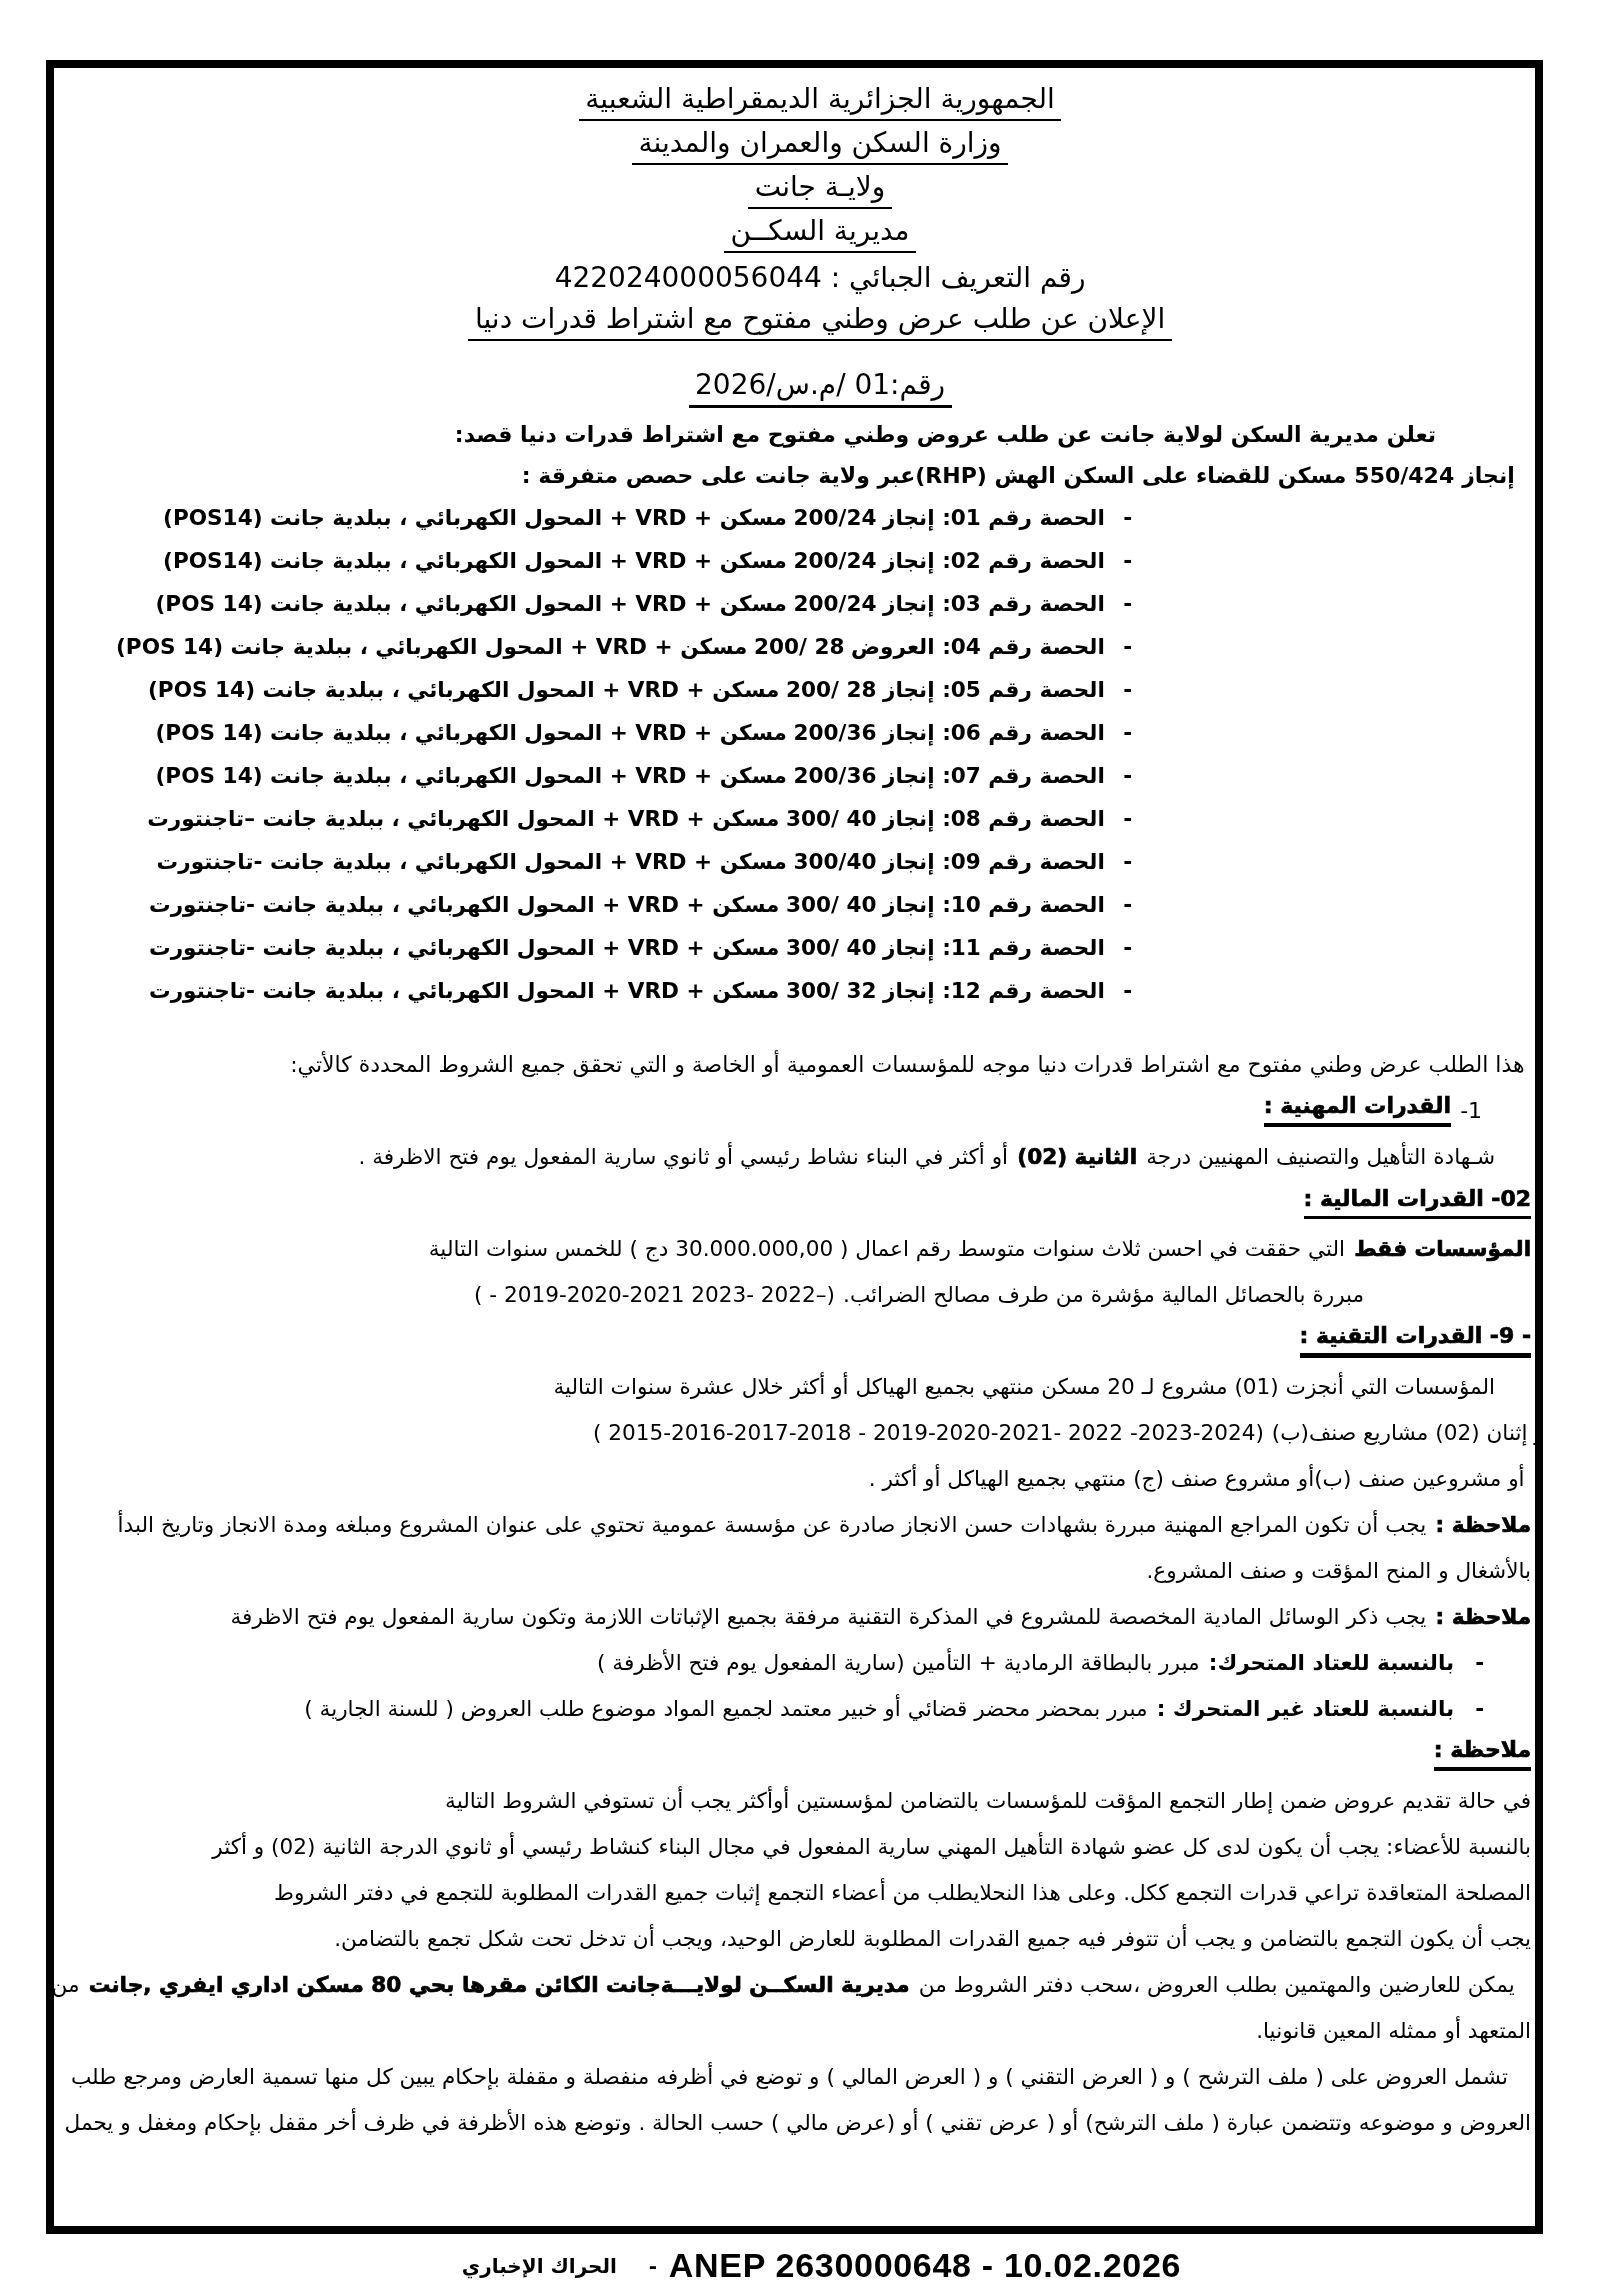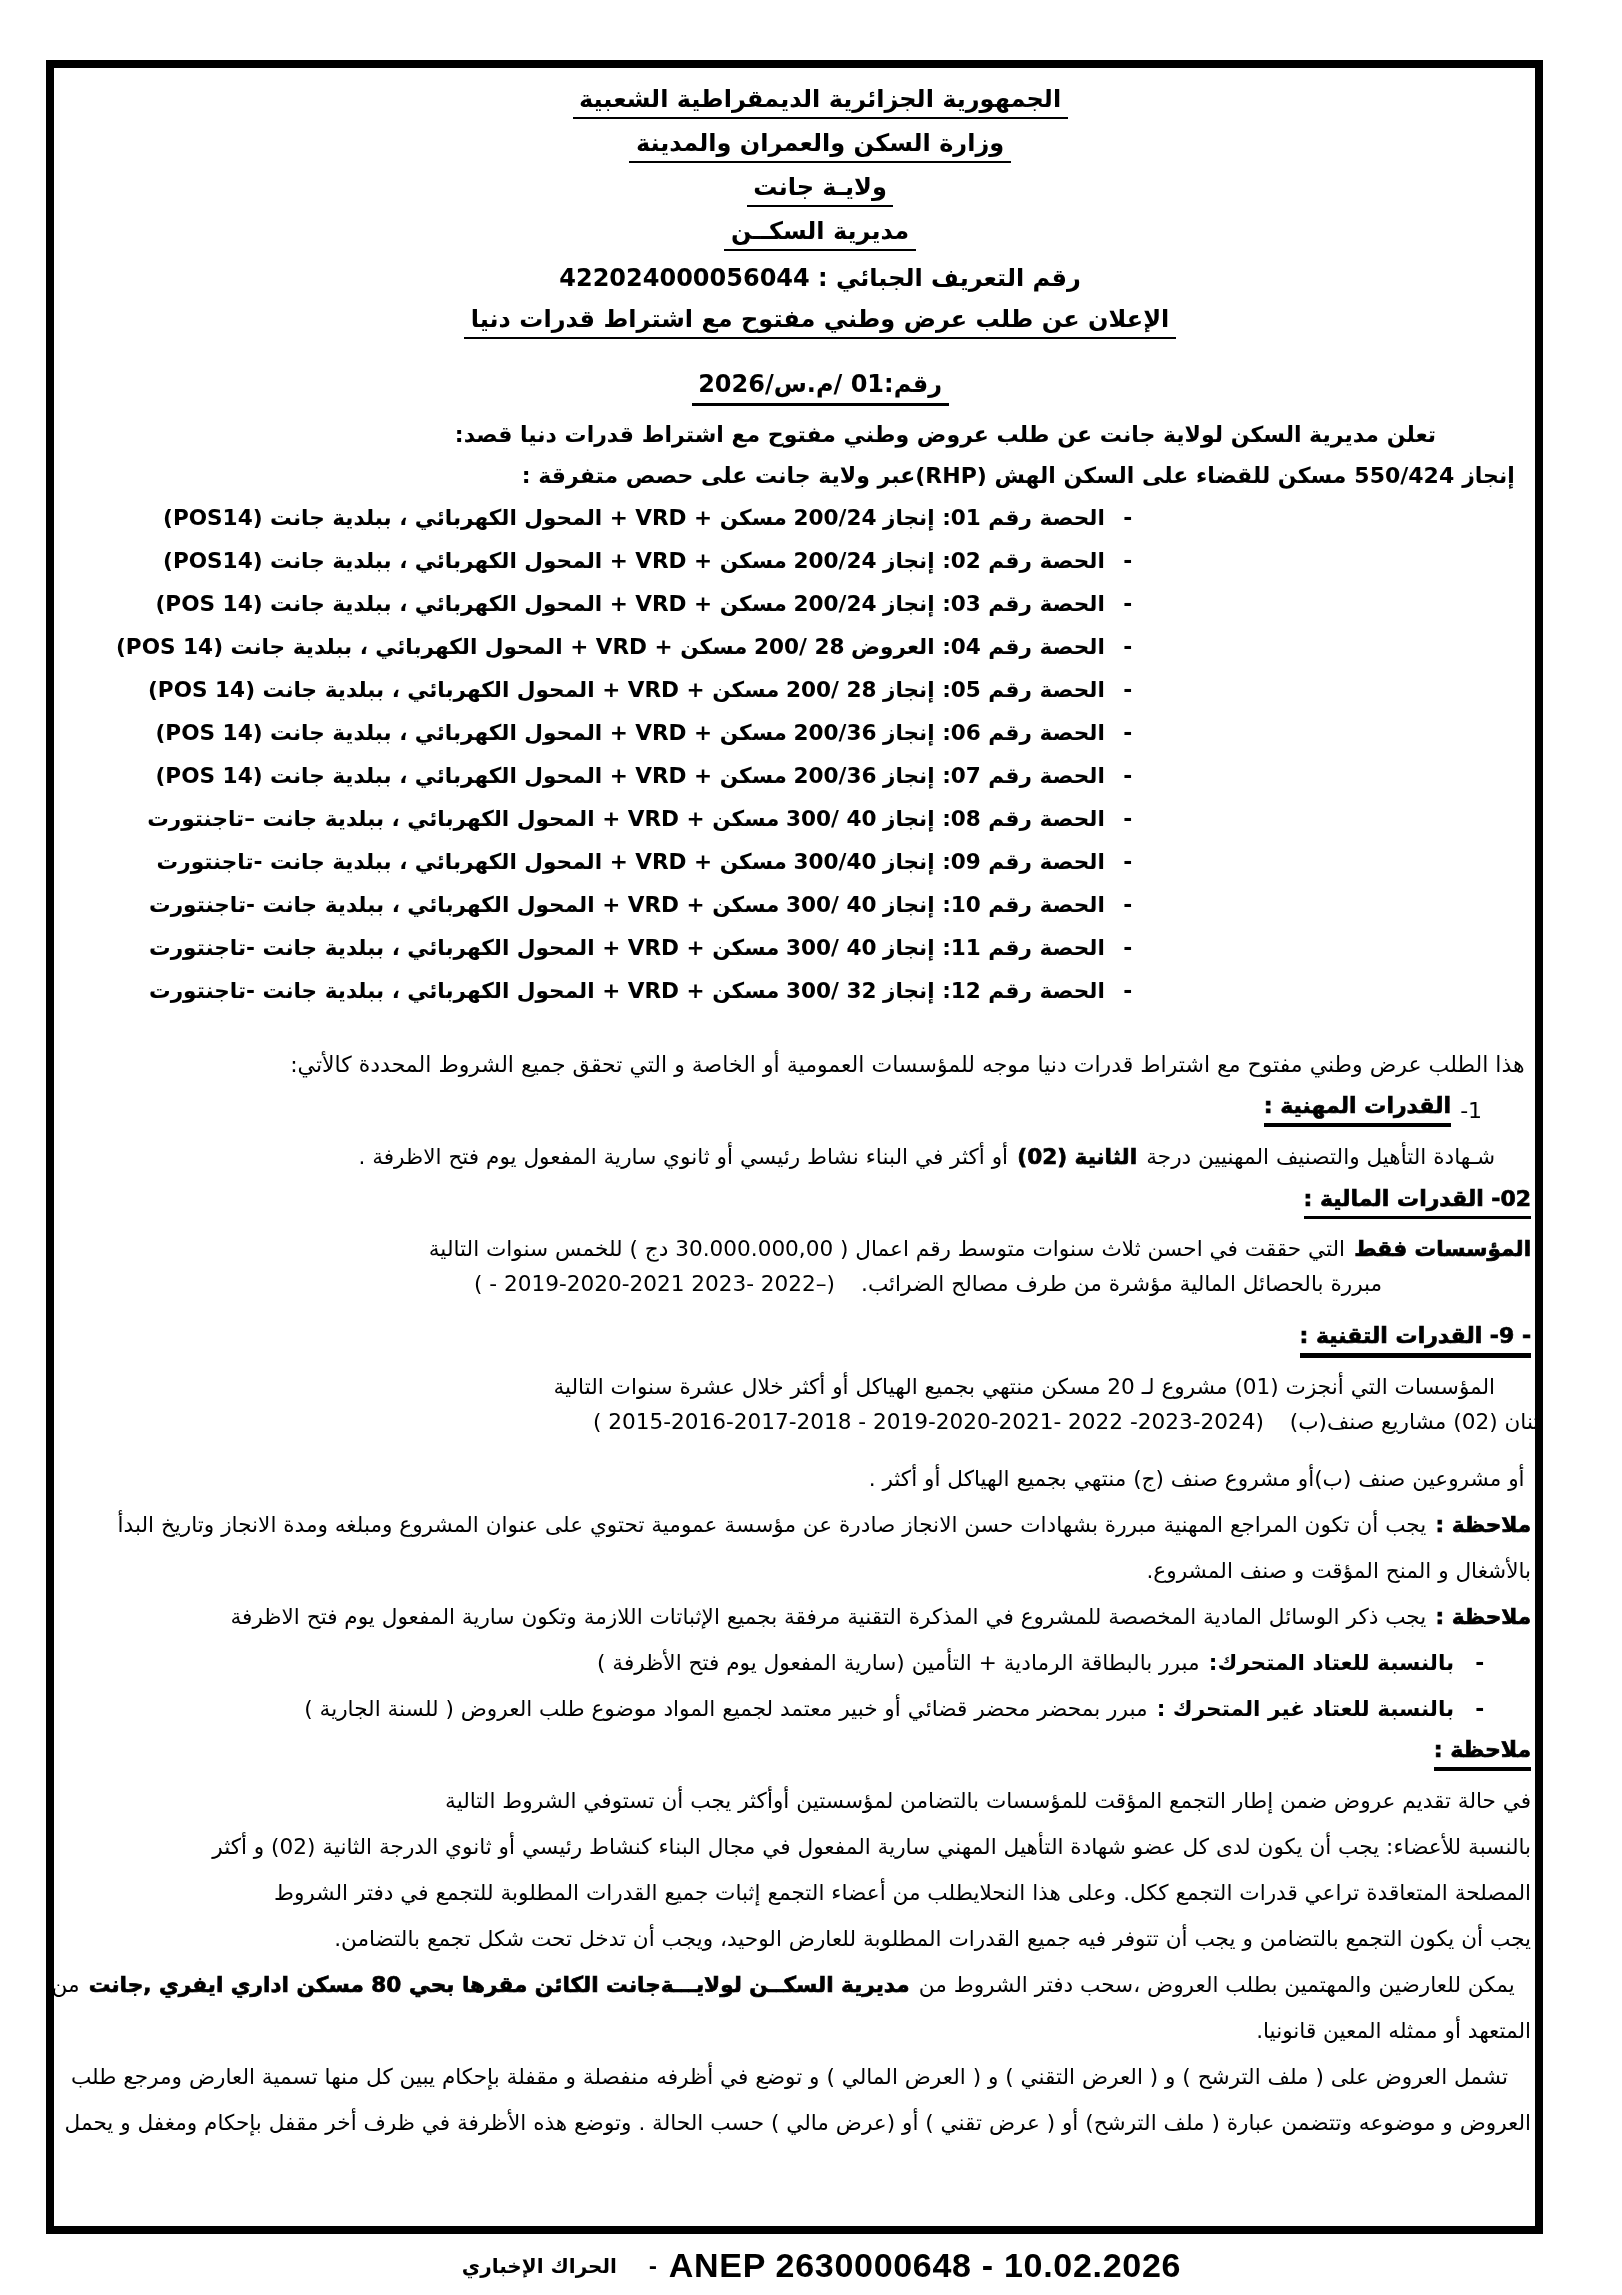--- a/index.html
+++ b/index.html
@@ -8,21 +8,21 @@
     font-family:"DejaVu Sans",sans-serif;
   }
   .doc-box{
     position:absolute;left:46px;top:60px;width:1497px;height:2174px;
     border:8.5px solid #000;box-sizing:border-box;overflow:hidden;background:#fff;
   }
   .content{position:relative;padding:11.8px 3.9px 0 55px;}
 
   
   .hline{height:44px;display:flex;align-items:center;justify-content:center;
-         font-size:24px;font-weight:700;direction:rtl;white-space:nowrap;}
+         font-size:28px;font-weight:400;direction:rtl;white-space:nowrap;}
   .ul4{border-bottom:2.6px solid #000;padding:0 6.5px 3.9px;}
   .ul6{border-bottom:3.9px solid #000;padding:0 6.5px 4.6px;margin-top:44px;}
 
   
   .b-line{height:46px;display:flex;align-items:center;direction:rtl;
           font-size:21.6px;white-space:nowrap;gap:9.2px;}
   .sz34{font-size:22px;}
   .bold{font-weight:700;}
   .heavy{font-weight:700;-webkit-text-stroke:0.7px #000;}
   .ind10{padding-right:6.5px;}
@@ -38,22 +38,22 @@
   
   .lot{height:43px;display:flex;align-items:center;direction:rtl;
        font-size:21.6px;font-weight:700;white-space:nowrap;padding-right:399px;gap:6.5px;}
   .lot .dash{margin-left:11.8px;font-weight:700;}
 
   
   .equip{padding-right:47px !important;}
   .equip .dash{margin-left:11.8px;font-weight:700;}
 
   
-  .years{height:46px;display:flex;direction:ltr;
-         font-size:21.6px;white-space:nowrap;gap:26px;}
+  .years{height:46px;display:flex;align-items:center;direction:ltr;
+         font-size:21.6px;white-space:nowrap;gap:8px;}
   .pl558{padding-left:365px;}
   .pl740{padding-left:484px;}
 
   .ul5h{border-bottom:3.3px solid #000;padding-bottom:5.2px;}
   .ul7h{border-bottom:4.6px solid #000;padding-bottom:5.2px;margin-left:13px;}
   .ul8h{border-bottom:5.2px solid #000;padding-bottom:5.2px;}
 
   .sp40{height:26px;}
   .sp45{height:29.4px;}
 

